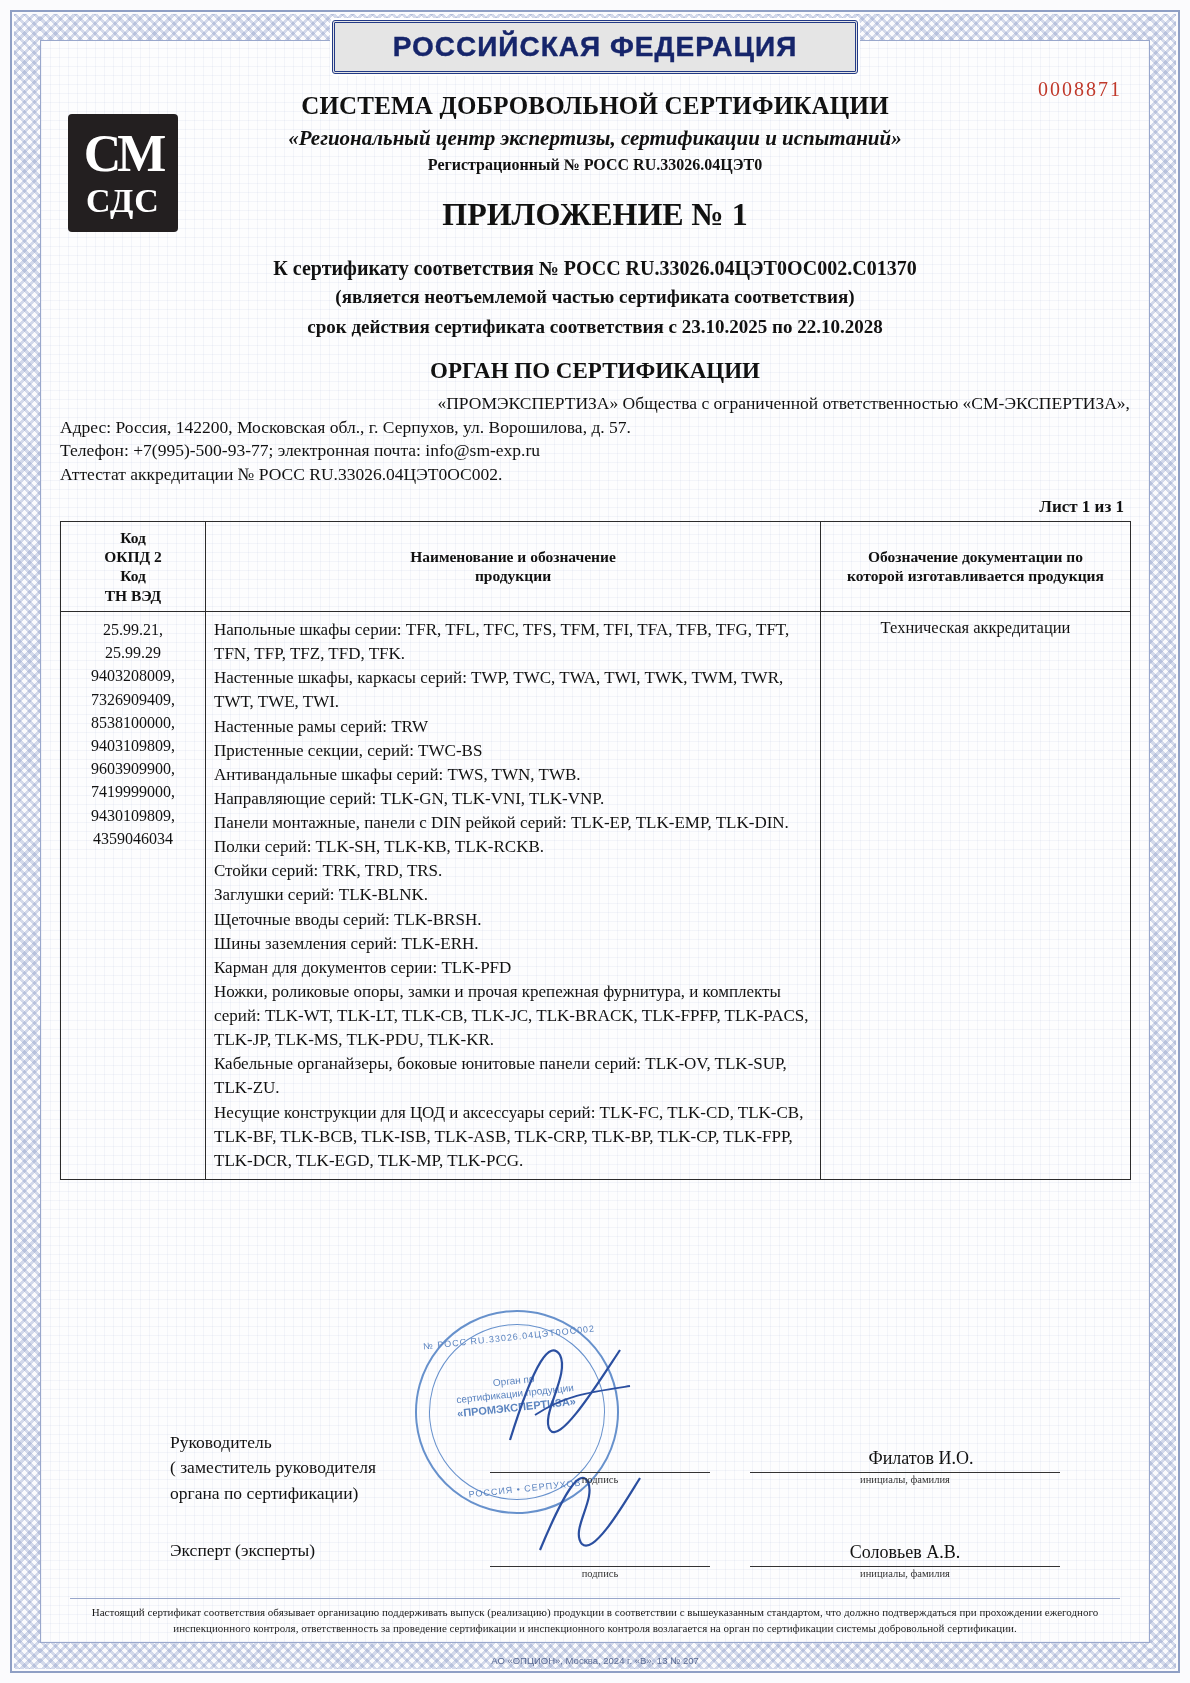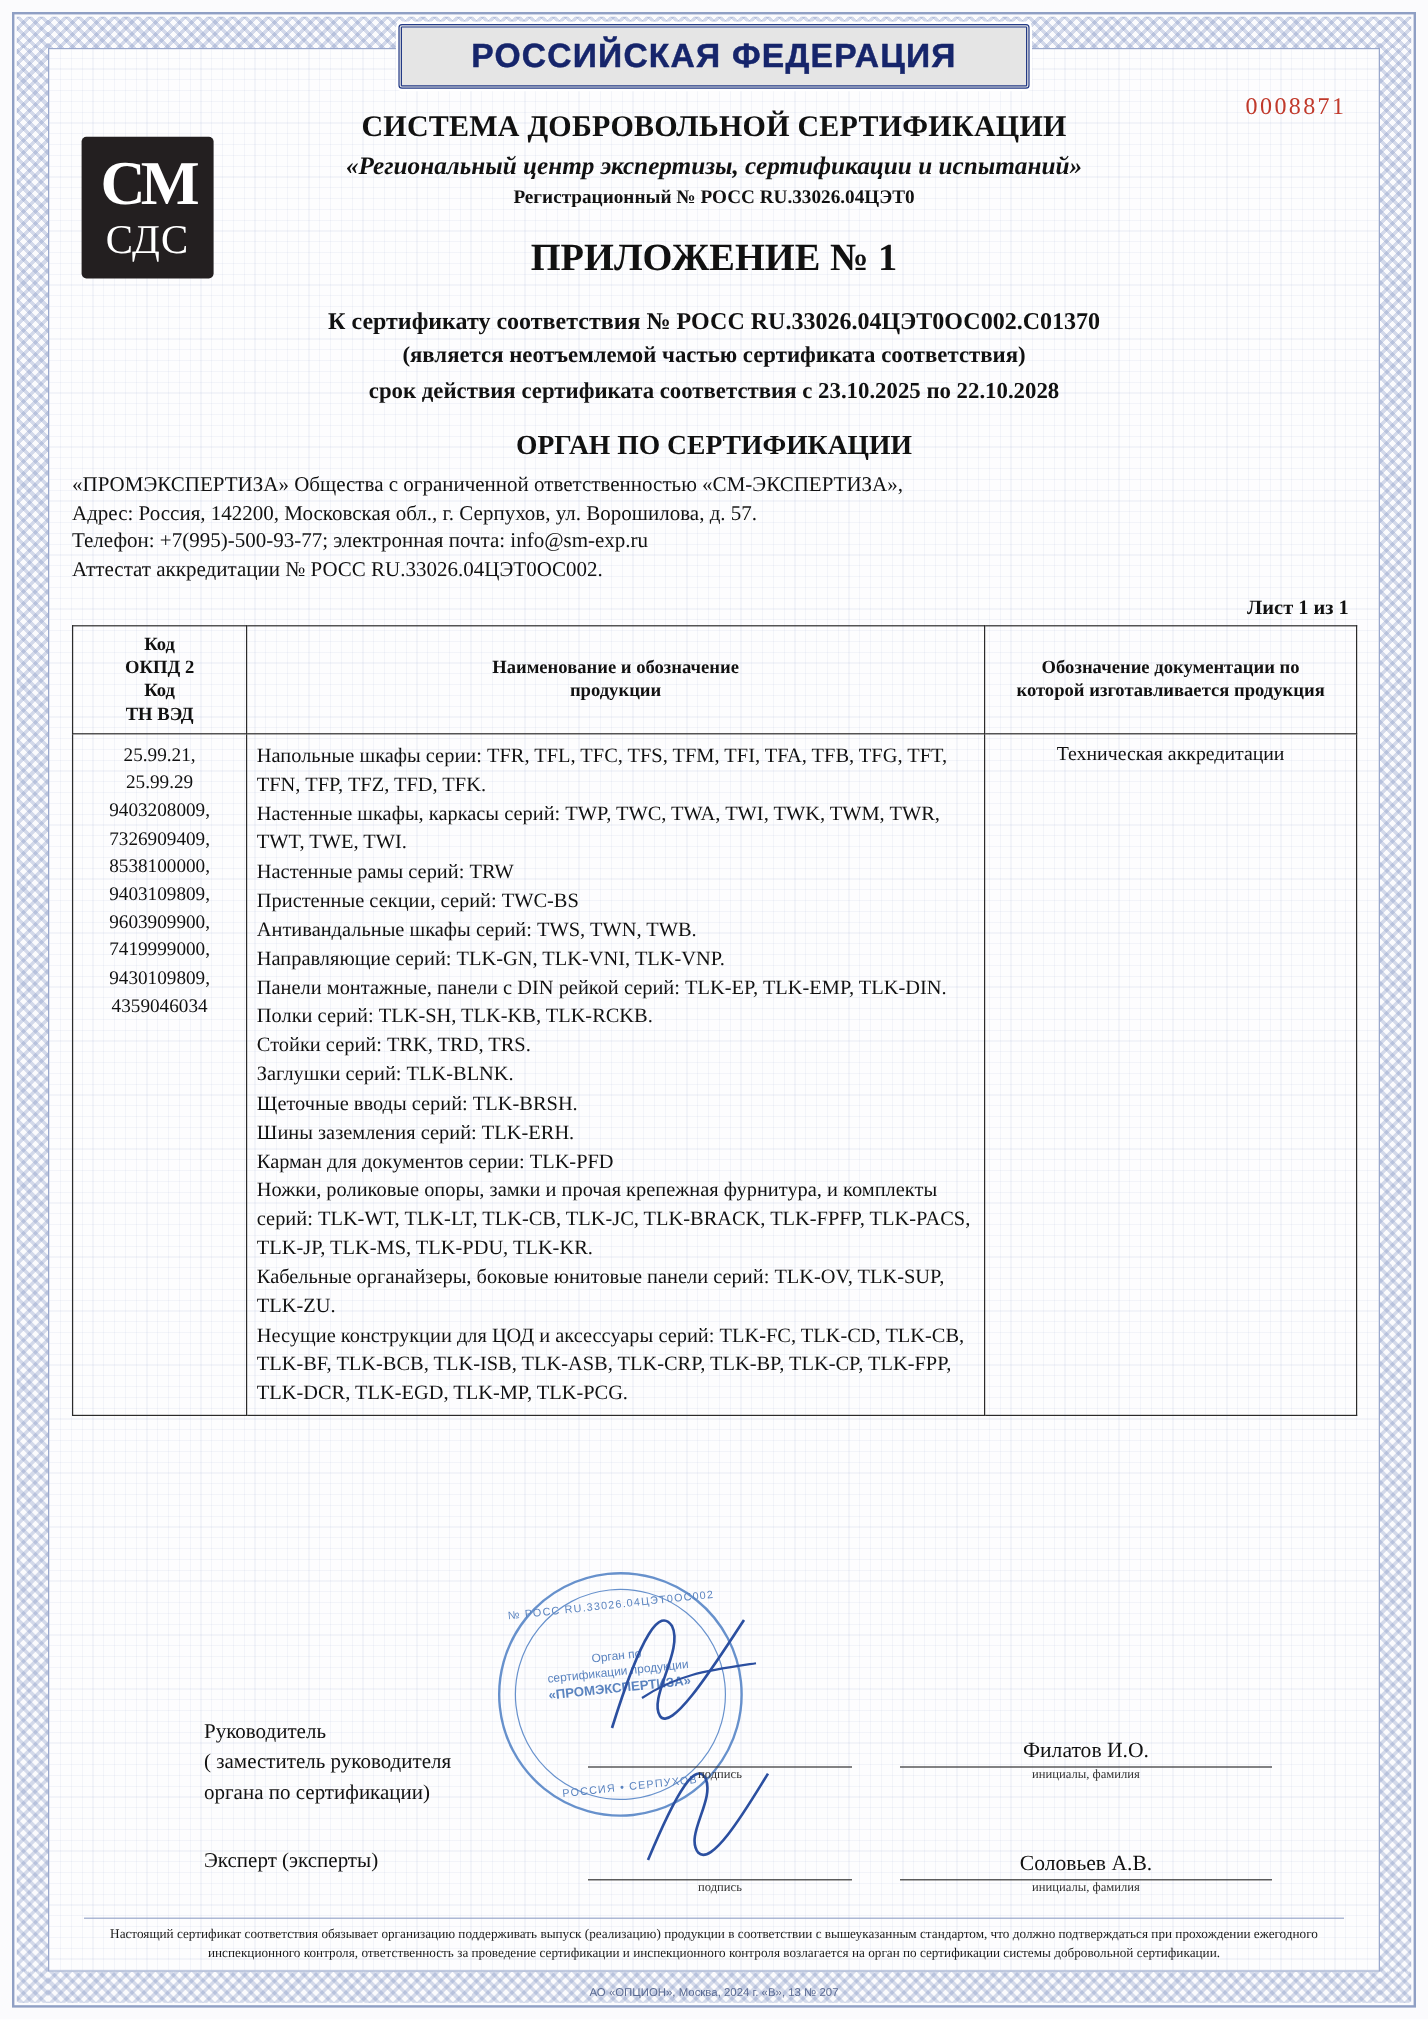--- a/index.html
+++ b/index.html
@@ -109,21 +109,21 @@
     line-height: 1;
   }
   .logo .cm {
     font-family: "Liberation Serif", serif;
     font-weight: bold;
     font-size: 52px;
     letter-spacing: -4px;
   }
   .logo .sds {
     font-family: "Liberation Serif", serif;
-    font-weight: normal;
+    font-weight: bold;
     font-size: 34px;
     letter-spacing: 1px;
     margin-top: 4px;
   }
 
   .head-block {
     text-align: center;
     padding-top: 14px;
   }
   .h-sys {
@@ -183,21 +183,21 @@
     margin-top: 20px;
     color: #111;
   }
 
   .org-lines {
     margin-top: 8px;
     font-size: 17.5px;
     line-height: 1.35;
     color: #111;
   }
-  .org-lines .centered { text-align: left; }
+  .org-lines .centered { text-align: right; }
   .org-lines .left { text-align: left; }
 
   .sheet-no {
     text-align: right;
     font-weight: bold;
     font-size: 17px;
     margin-top: 10px;
     padding-right: 6px;
     color: #111;
   }
@@ -465,21 +465,21 @@
       <path d="M20 100 C 45 40, 60 18, 68 32 C 76 50, 50 80, 62 94 C 74 106, 105 52, 120 28" fill="none" stroke="#2b4fa0" stroke-width="2.2"></path>
     </svg>
 
     <div class="sign-row">
       <div class="sign-role" style="white-space: pre-line;">Руководитель
 ( заместитель руководителя
 органа по сертификации)</div>
       <div class="sign-line" style="left:430px; top:42px; width:220px;"></div>
       <div class="sign-cap" style="left:430px; top:44px; width:220px;">подпись</div>
       <div class="sign-line" style="left:690px; top:42px; width:310px;"></div>
-      <div class="sign-name" style="left:725px; top:18px;">Филатов И.О.</div>
+      <div class="sign-name" style="left:741px; top:18px;">Филатов И.О.</div>
       <div class="sign-cap" style="left:690px; top:44px; width:310px;">инициалы, фамилия</div>
     </div>
 
     <div class="sign-row" style="margin-top:24px;">
       <div class="sign-role">Эксперт (эксперты)</div>
       <div class="sign-line" style="left:430px; top:28px; width:220px;"></div>
       <div class="sign-cap" style="left:430px; top:30px; width:220px;">подпись</div>
       <div class="sign-line" style="left:690px; top:28px; width:310px;"></div>
       <div class="sign-name" style="left:725px; top:4px;">Соловьев А.В.</div>
       <div class="sign-cap" style="left:690px; top:30px; width:310px;">инициалы, фамилия</div>

